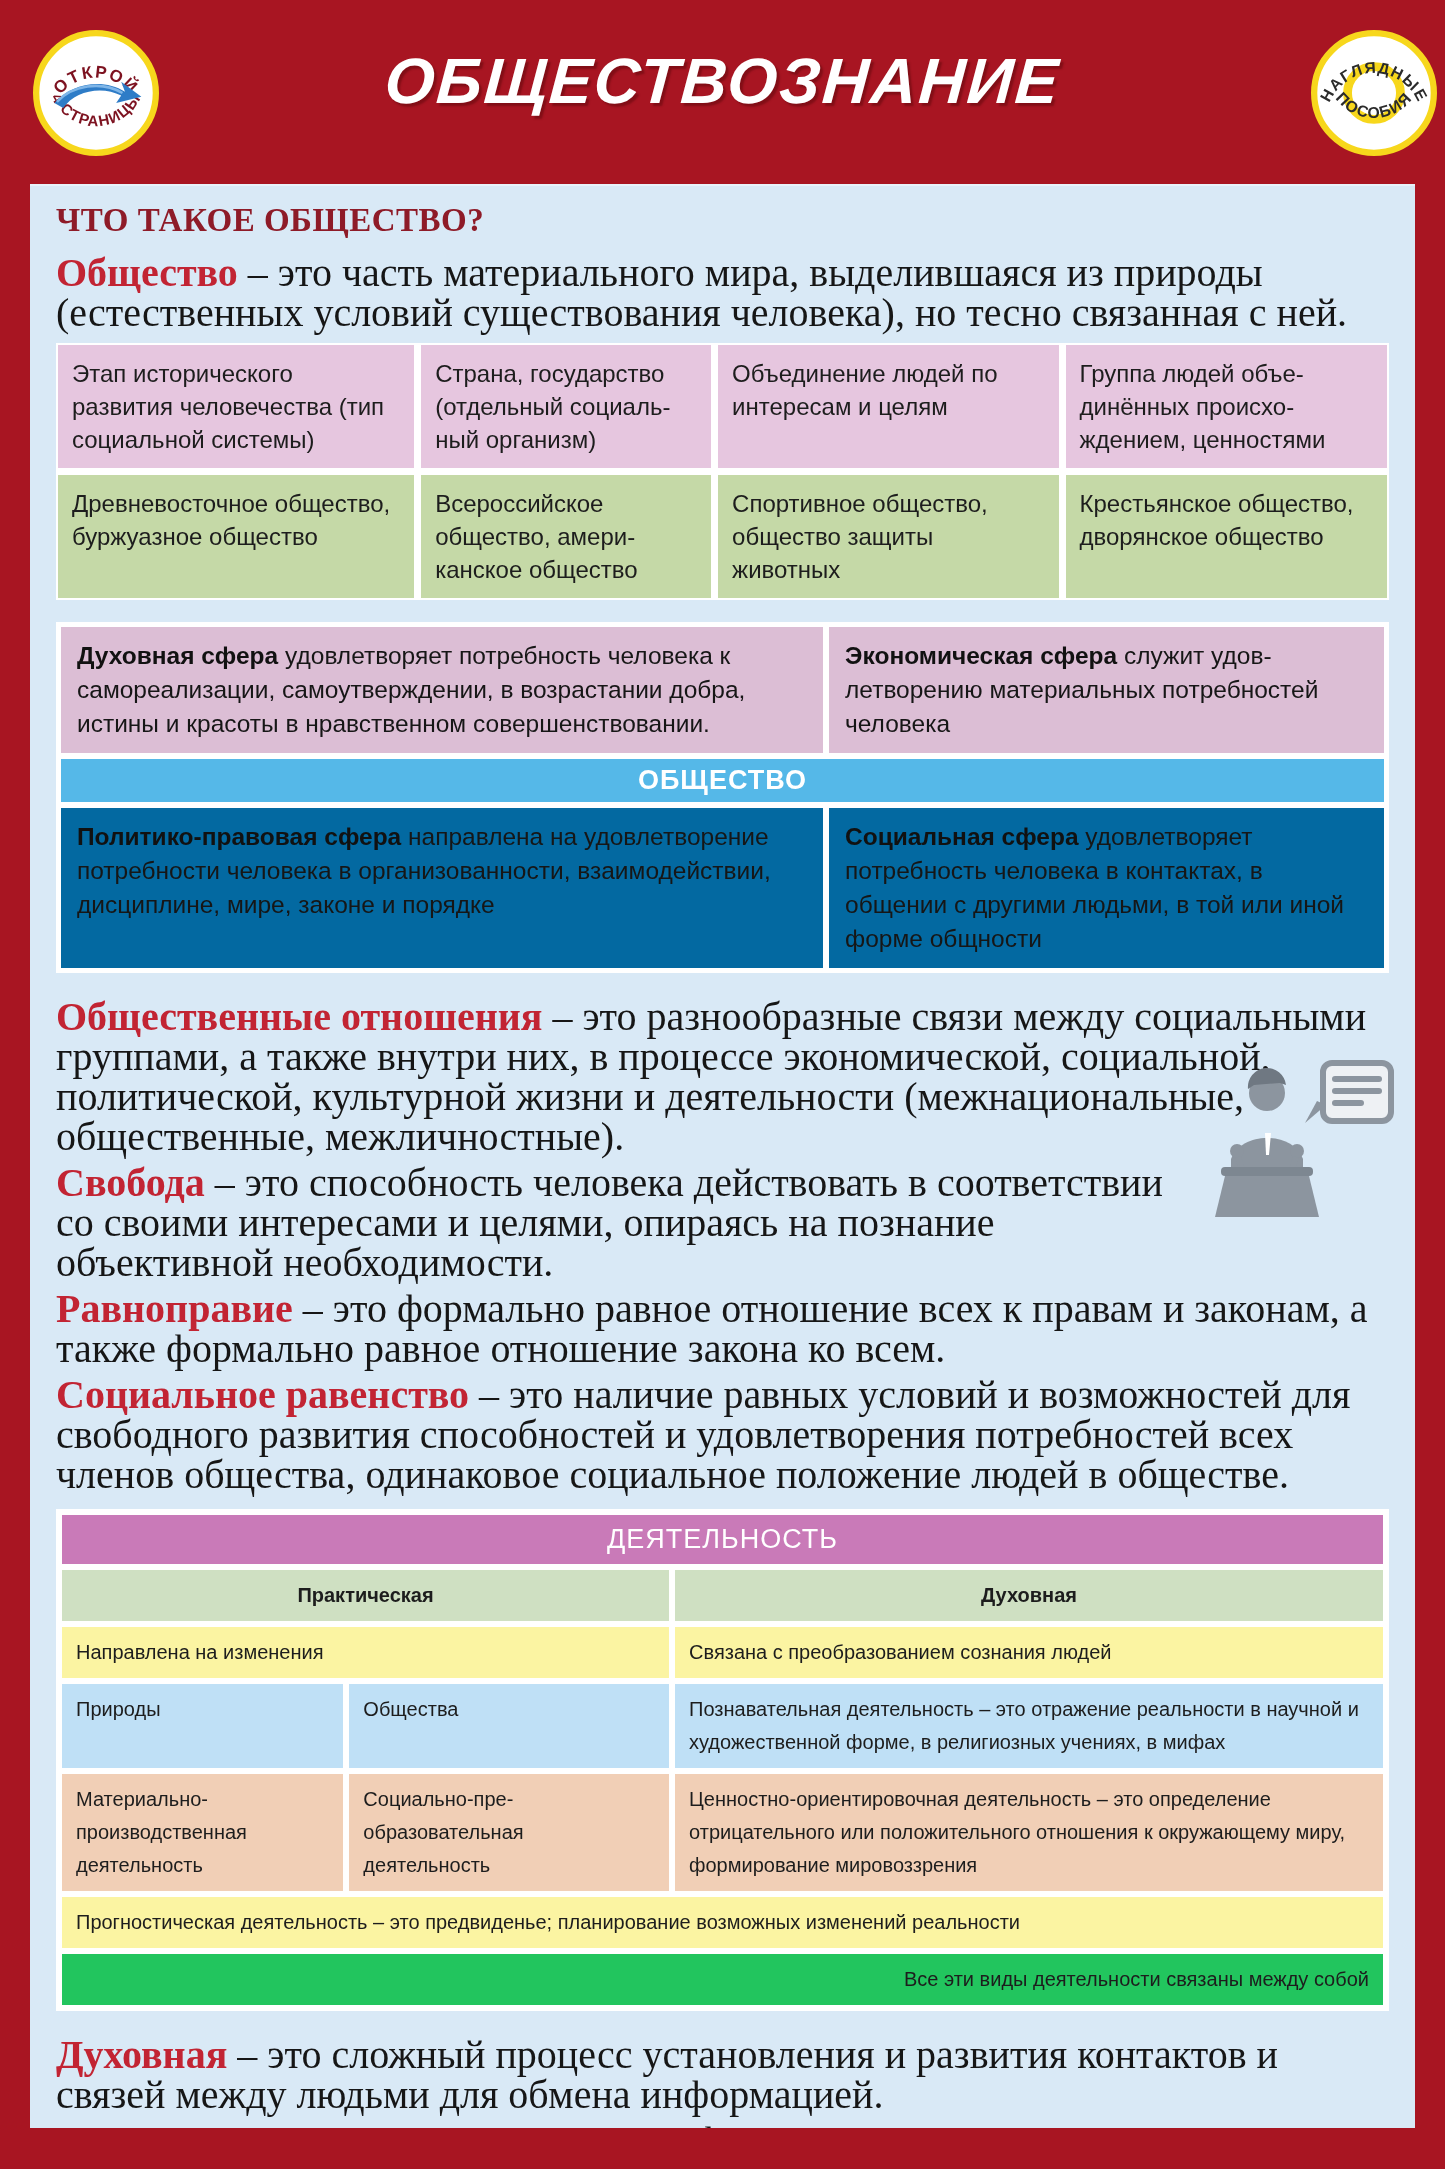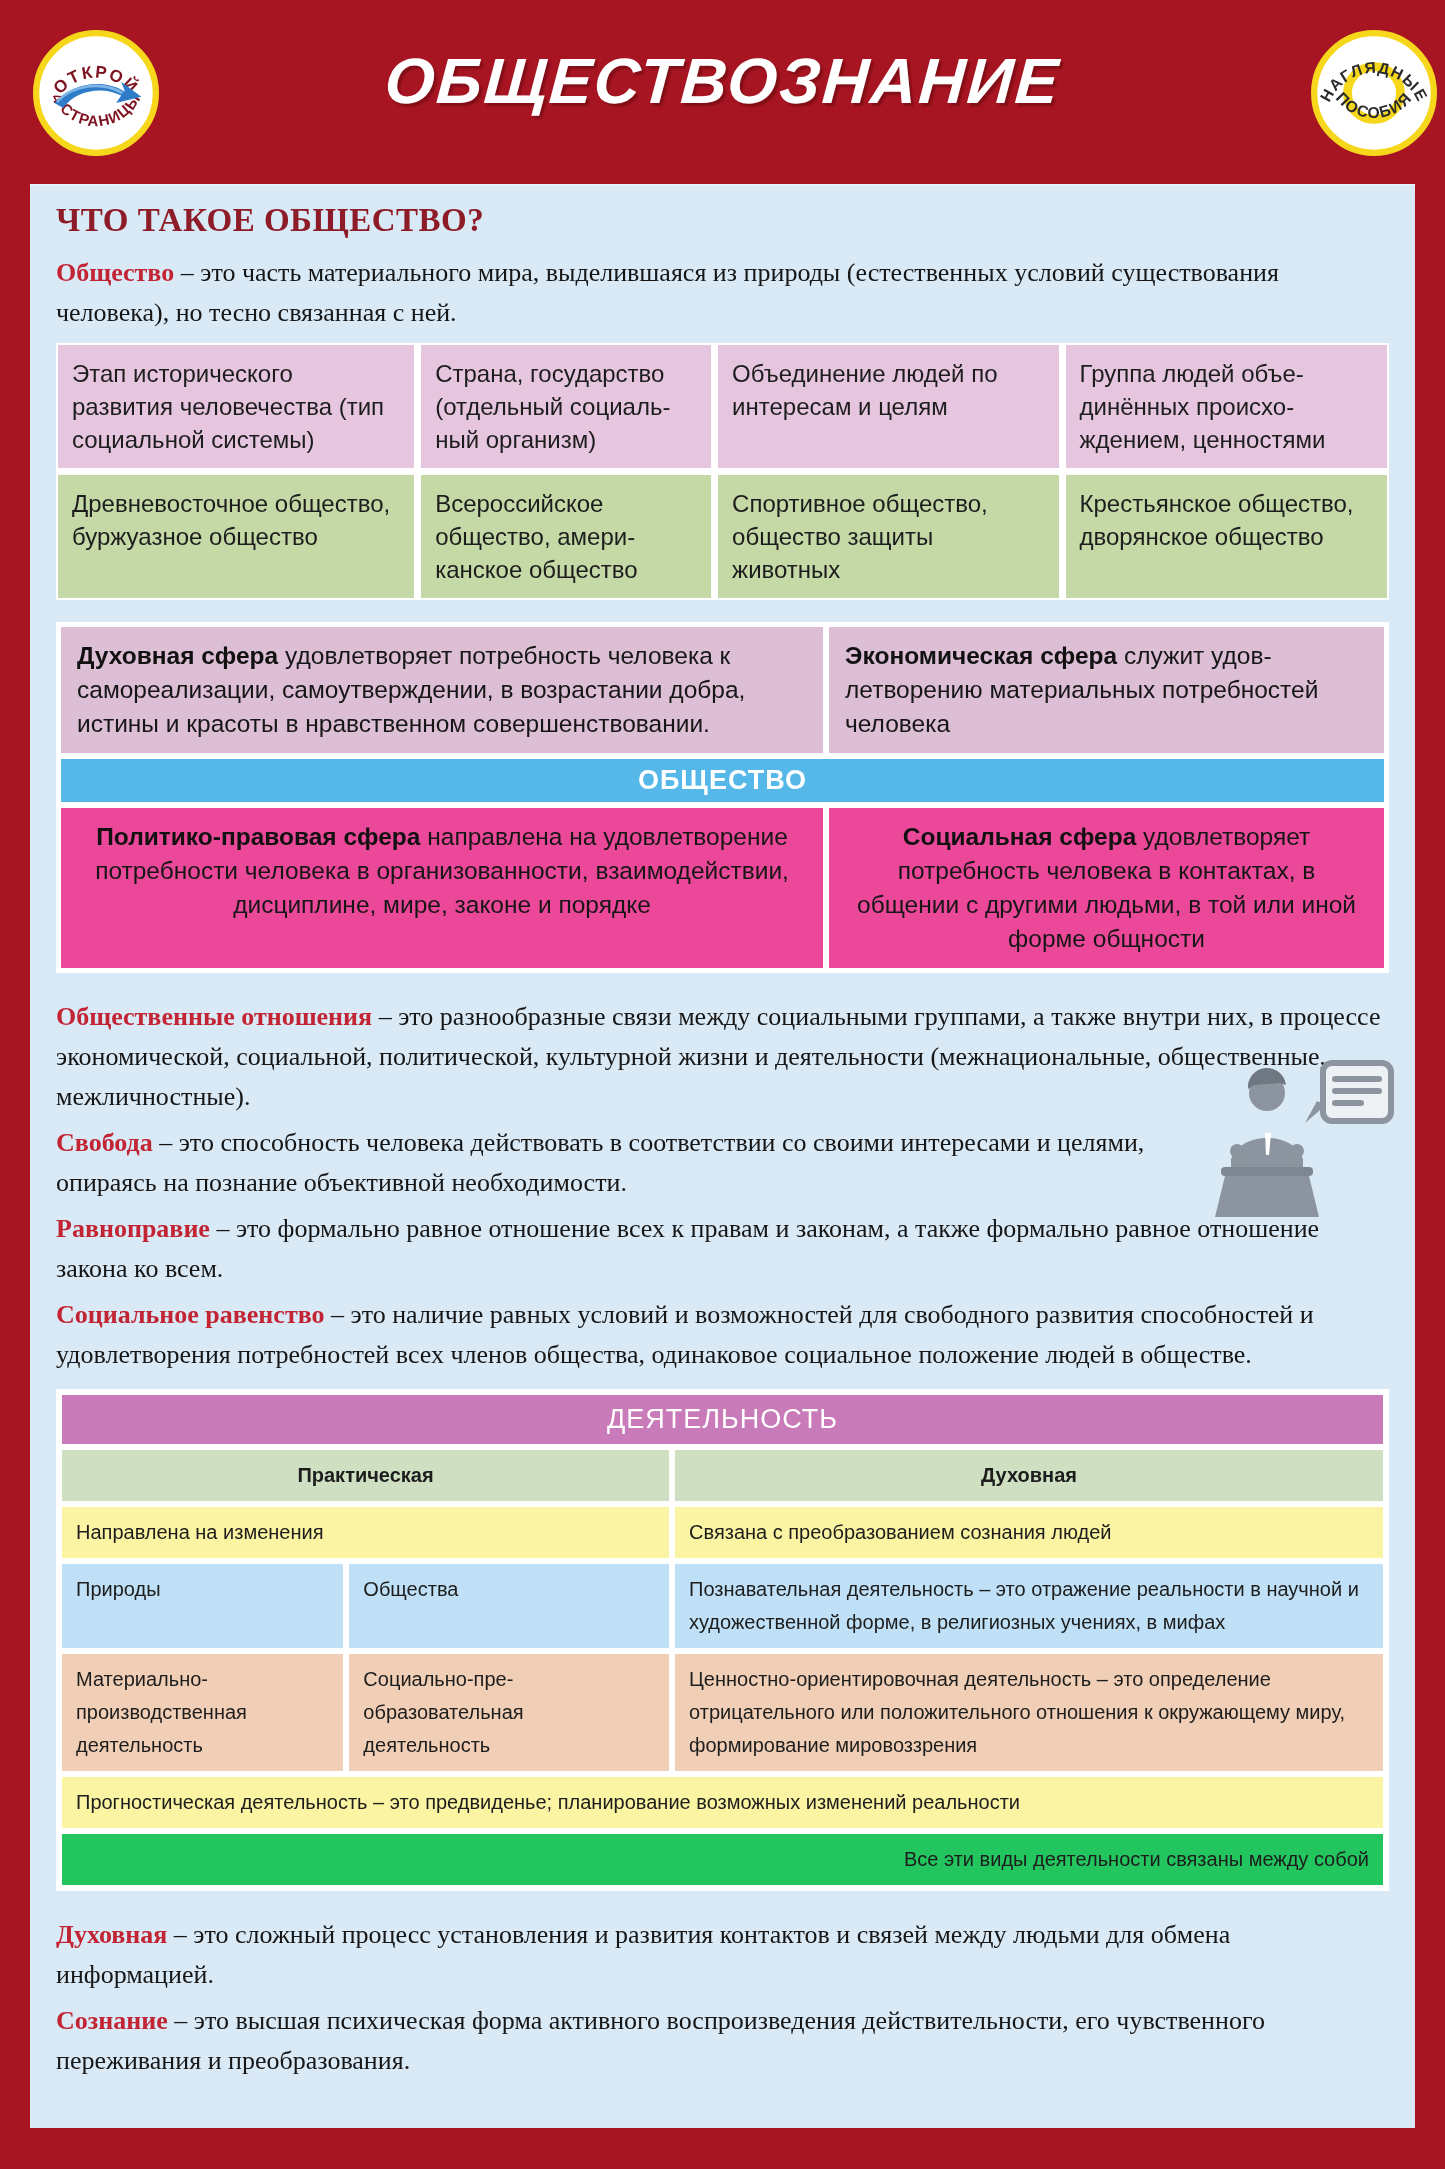--- a/index.html
+++ b/index.html
@@ -24,21 +24,21 @@
   .panel {
     position:absolute; left:30px; top:184px; width:1385px; height:1944px;
     background:#d9e9f6; padding:16px 26px 10px 26px; overflow:hidden;
     border-top:2px solid #e8f2fa;
   }
   .section-title {
     font-family:"Liberation Serif", serif; font-weight:bold;
     color:#8e1b28; font-size:33px; letter-spacing:0.5px; margin-bottom:14px;
   }
   .serif-p {
-    font-family:"Liberation Serif", serif; font-size:26px; line-height:40px;
+    font-family:"Liberation Serif", serif; font-size:40px; line-height:40px;
     color:#161616; margin-bottom:6px;
   }
   .serif-p .kw { color:#c22433; font-weight:bold; }
   .def-block { margin-bottom:10px; }
 
   
   .soc-table {
     background:#ffffff; padding:2px; margin:10px 0 22px 0;
     display:grid; grid-template-columns:1.13fr .92fr 1.08fr 1.02fr; gap:7px;
   }
@@ -47,21 +47,21 @@
   .cell-green { background:#c5d9a7; }
 
   
   .spheres {
     background:#ffffff; padding:5px; margin-bottom:24px;
     display:grid; grid-template-columns:57.6% 1fr; gap:6px;
   }
   .sph { padding:12px 16px; font-size:24.5px; line-height:34px; color:#161616; }
   .sph b { font-weight:bold; color:#111; }
   .sph-pink  { background:#dcbed5; }
-  .sph-green { background:#ec4899;text-align:center; }
+  .sph-green { background:#0369a1; }
   .soc-band {
     grid-column:1 / 3; background:#55b8e8; color:#ffffff; font-weight:bold;
     font-size:27px; text-align:center; padding:6px 0; letter-spacing:1px;
   }
 
   
   .mid-defs { position:relative; margin-bottom:6px; }
   .speaker { position:absolute; right:-6px; top:62px; width:190px; height:160px; }
 
   

